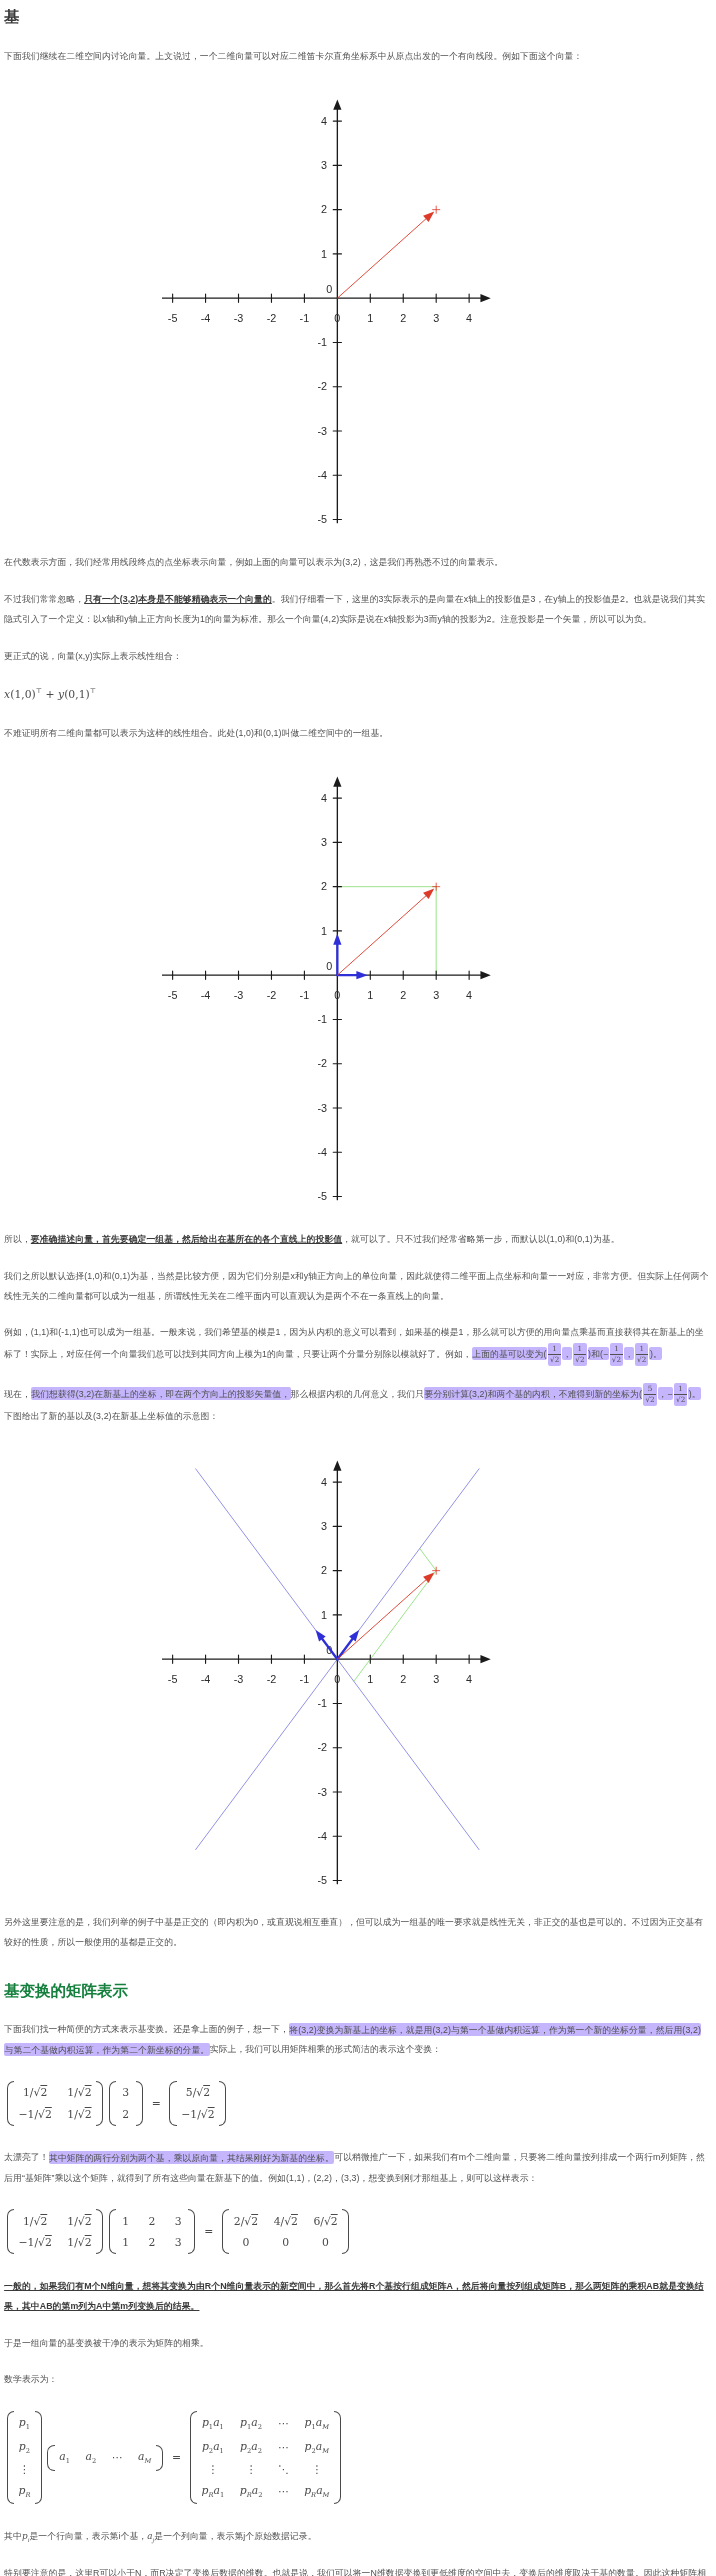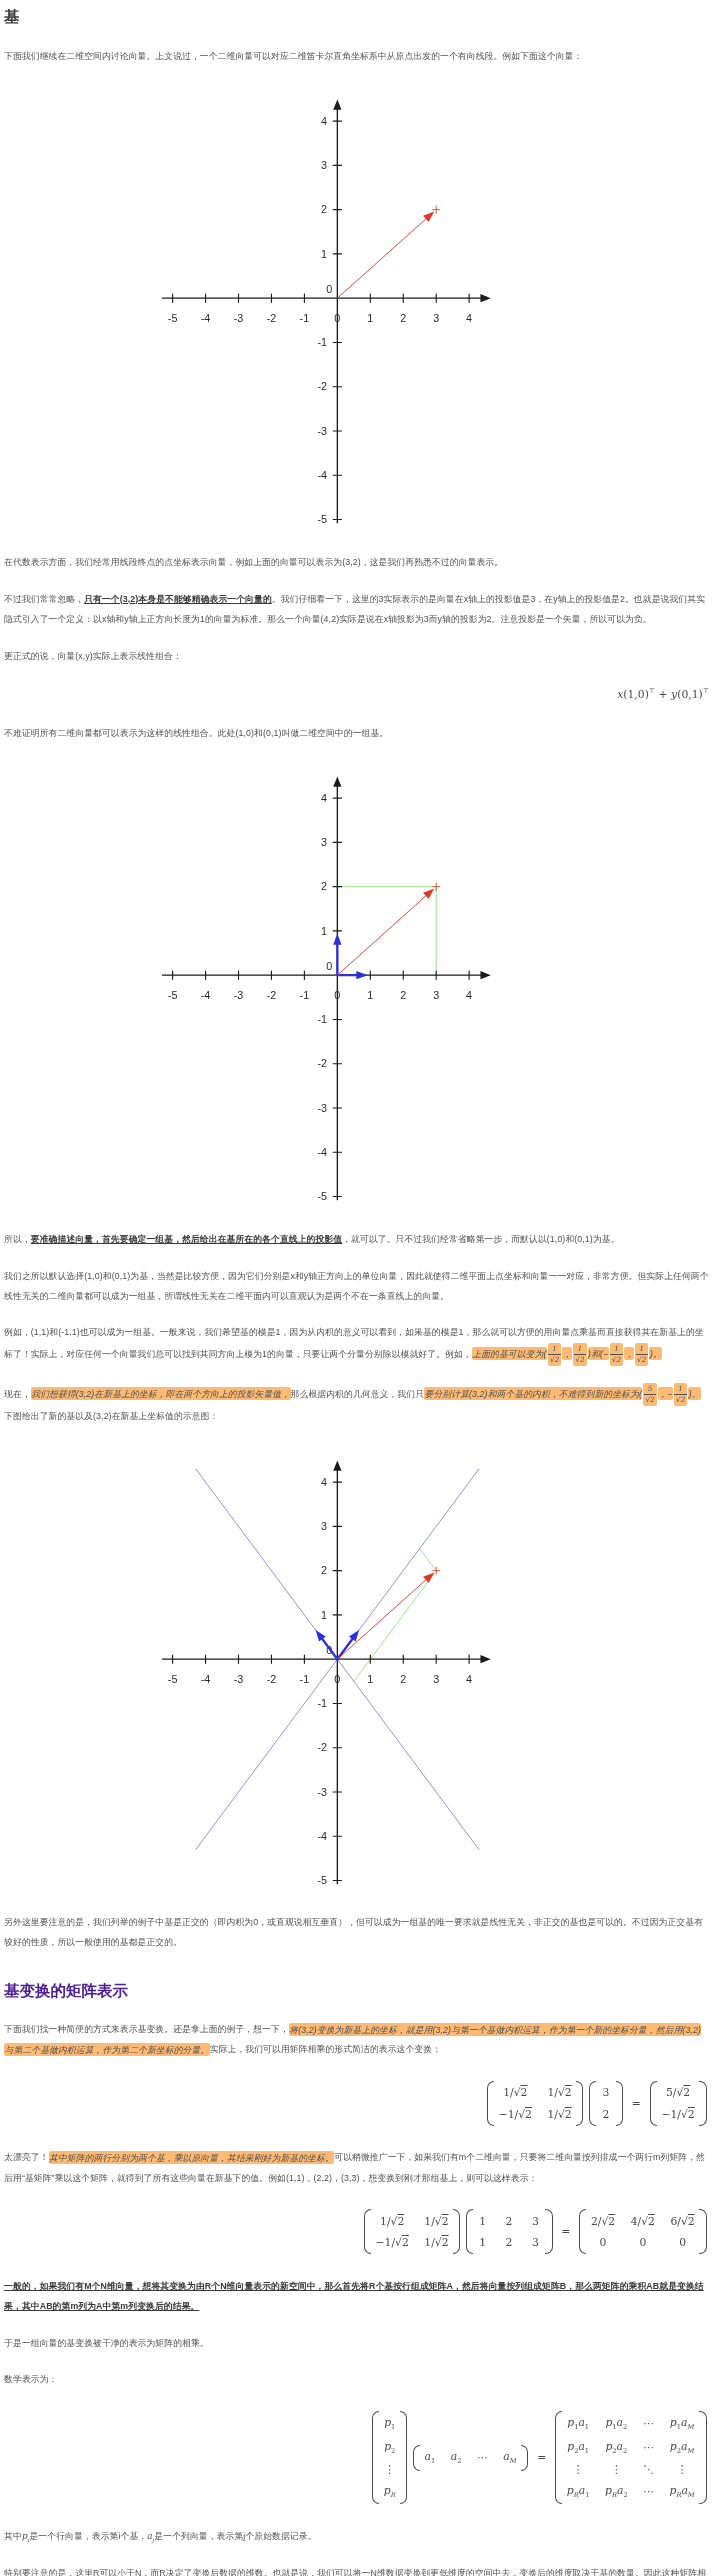--- a/index.html
+++ b/index.html
@@ -4,33 +4,33 @@
 <style>
   html,body{margin:0;padding:0;background:#ffffff;}
   body{
     font-family:"Liberation Sans","DejaVu Sans",sans-serif;
     color:#4f4f4f;
     font-size:8.8px;
     padding:3.1px 7.2px 20.6px 4.1px;
     width:705px;
   }
   .title{font-size:15.5px;font-weight:bold;color:#3a3a3a;margin:4.1px 0 17.5px 0;}
-  .section-h{font-size:15.5px;font-weight:bold;color:#4c1d95;margin:28px 0 17.5px 0;}
+  .section-h{font-size:15.5px;font-weight:bold;color:#15803d;margin:28px 0 17.5px 0;}
   p.para{line-height:2.3;margin:16.5px 0;letter-spacing:0.1px;}
   .b{font-weight:bold;color:#3a3a3a;text-decoration:underline;}
-  .hl{background:#fdba74;border-radius:2.1px;padding:1.5px 0.5px;-webkit-box-decoration-break:clone;box-decoration-break:clone;font-style:italic;}
+  .hl{background:#c4b5fd;border-radius:2.1px;padding:1.5px 0.5px;-webkit-box-decoration-break:clone;box-decoration-break:clone;}
   .math{font-family:"DejaVu Serif","Liberation Serif",serif;}
   .math i{font-style:italic;}
   sub{font-size:62%;}
   sup{font-size:62%;}
   .ovl{text-decoration:overline;}
   .frac{display:inline-flex;flex-direction:column;text-align:center;vertical-align:middle;
         font-family:"DejaVu Serif","Liberation Serif",serif;font-size:7.2px;line-height:1.35;margin:0 1px;}
   .frac .den{border-top:0.5px solid currentColor;padding:0 1.5px;}
-  .formula{display:flex;justify-content:flex-end;align-items:center;margin:21.6px 0;
+  .formula{display:flex;justify-content:flex-start;align-items:center;margin:21.6px 0;
            font-family:"DejaVu Serif","Liberation Serif",serif;font-size:10.8px;color:#4a4a4a;}
   .formula .expr i{font-style:italic;}
   .mat{display:inline-flex;align-items:center;margin:0 2.6px;}
   .paren{align-self:stretch;width:6.2px;}
   .paren.l{border-left:0.8px solid #4a4a4a;border-top:0.8px solid #4a4a4a;border-bottom:0.8px solid #4a4a4a;
            border-radius:7.2px 0 0 7.2px;margin-right:3.6px;}
   .paren.r{border-right:0.8px solid #4a4a4a;border-top:0.8px solid #4a4a4a;border-bottom:0.8px solid #4a4a4a;
            border-radius:0 7.2px 7.2px 0;margin-left:3.6px;}
   .mgrid{display:grid;row-gap:8.2px;column-gap:15.5px;align-items:center;padding:5.2px 1px;}
   .mcell{text-align:center;min-width:1em;}

